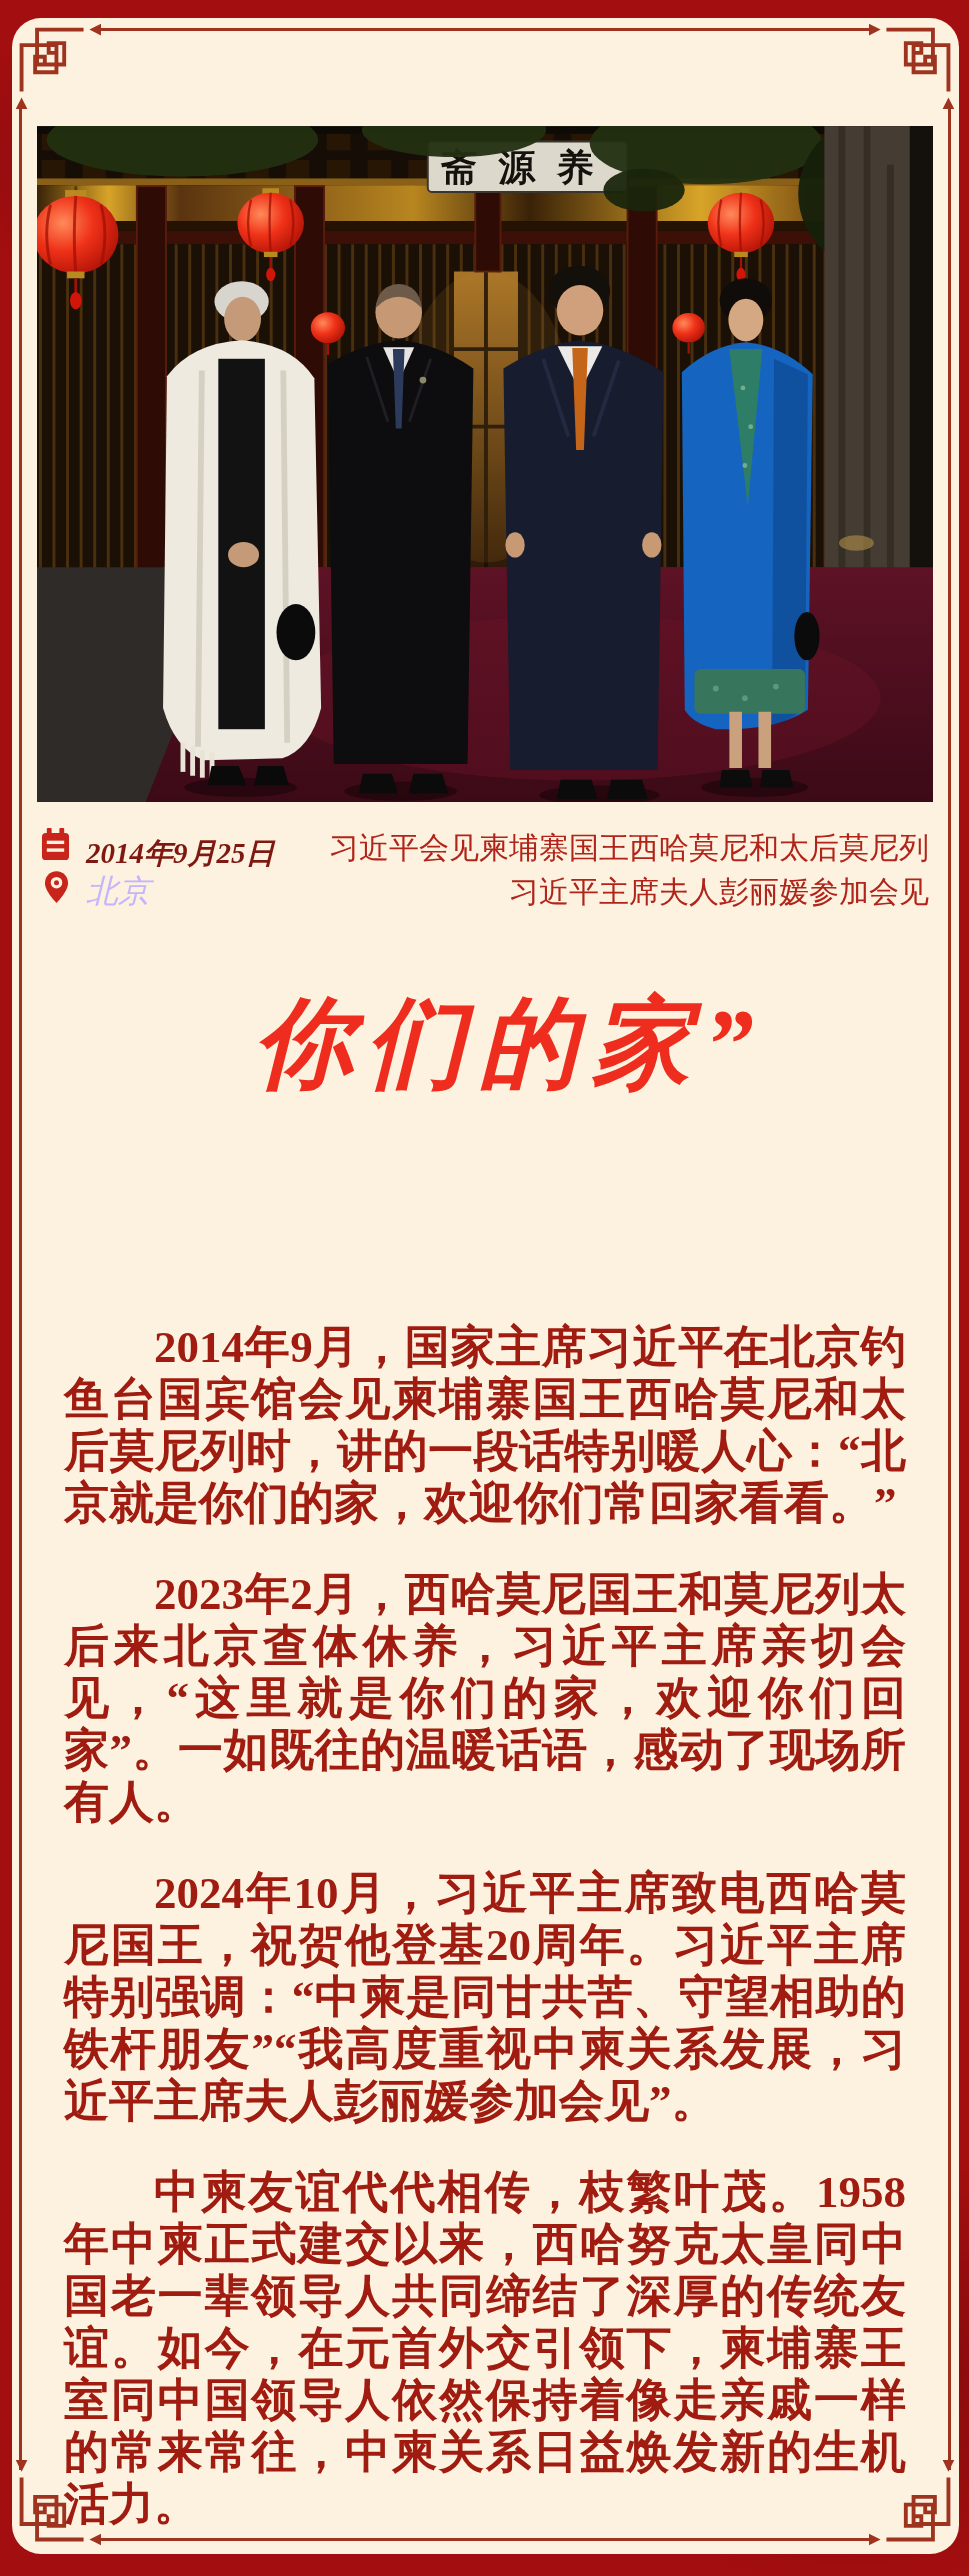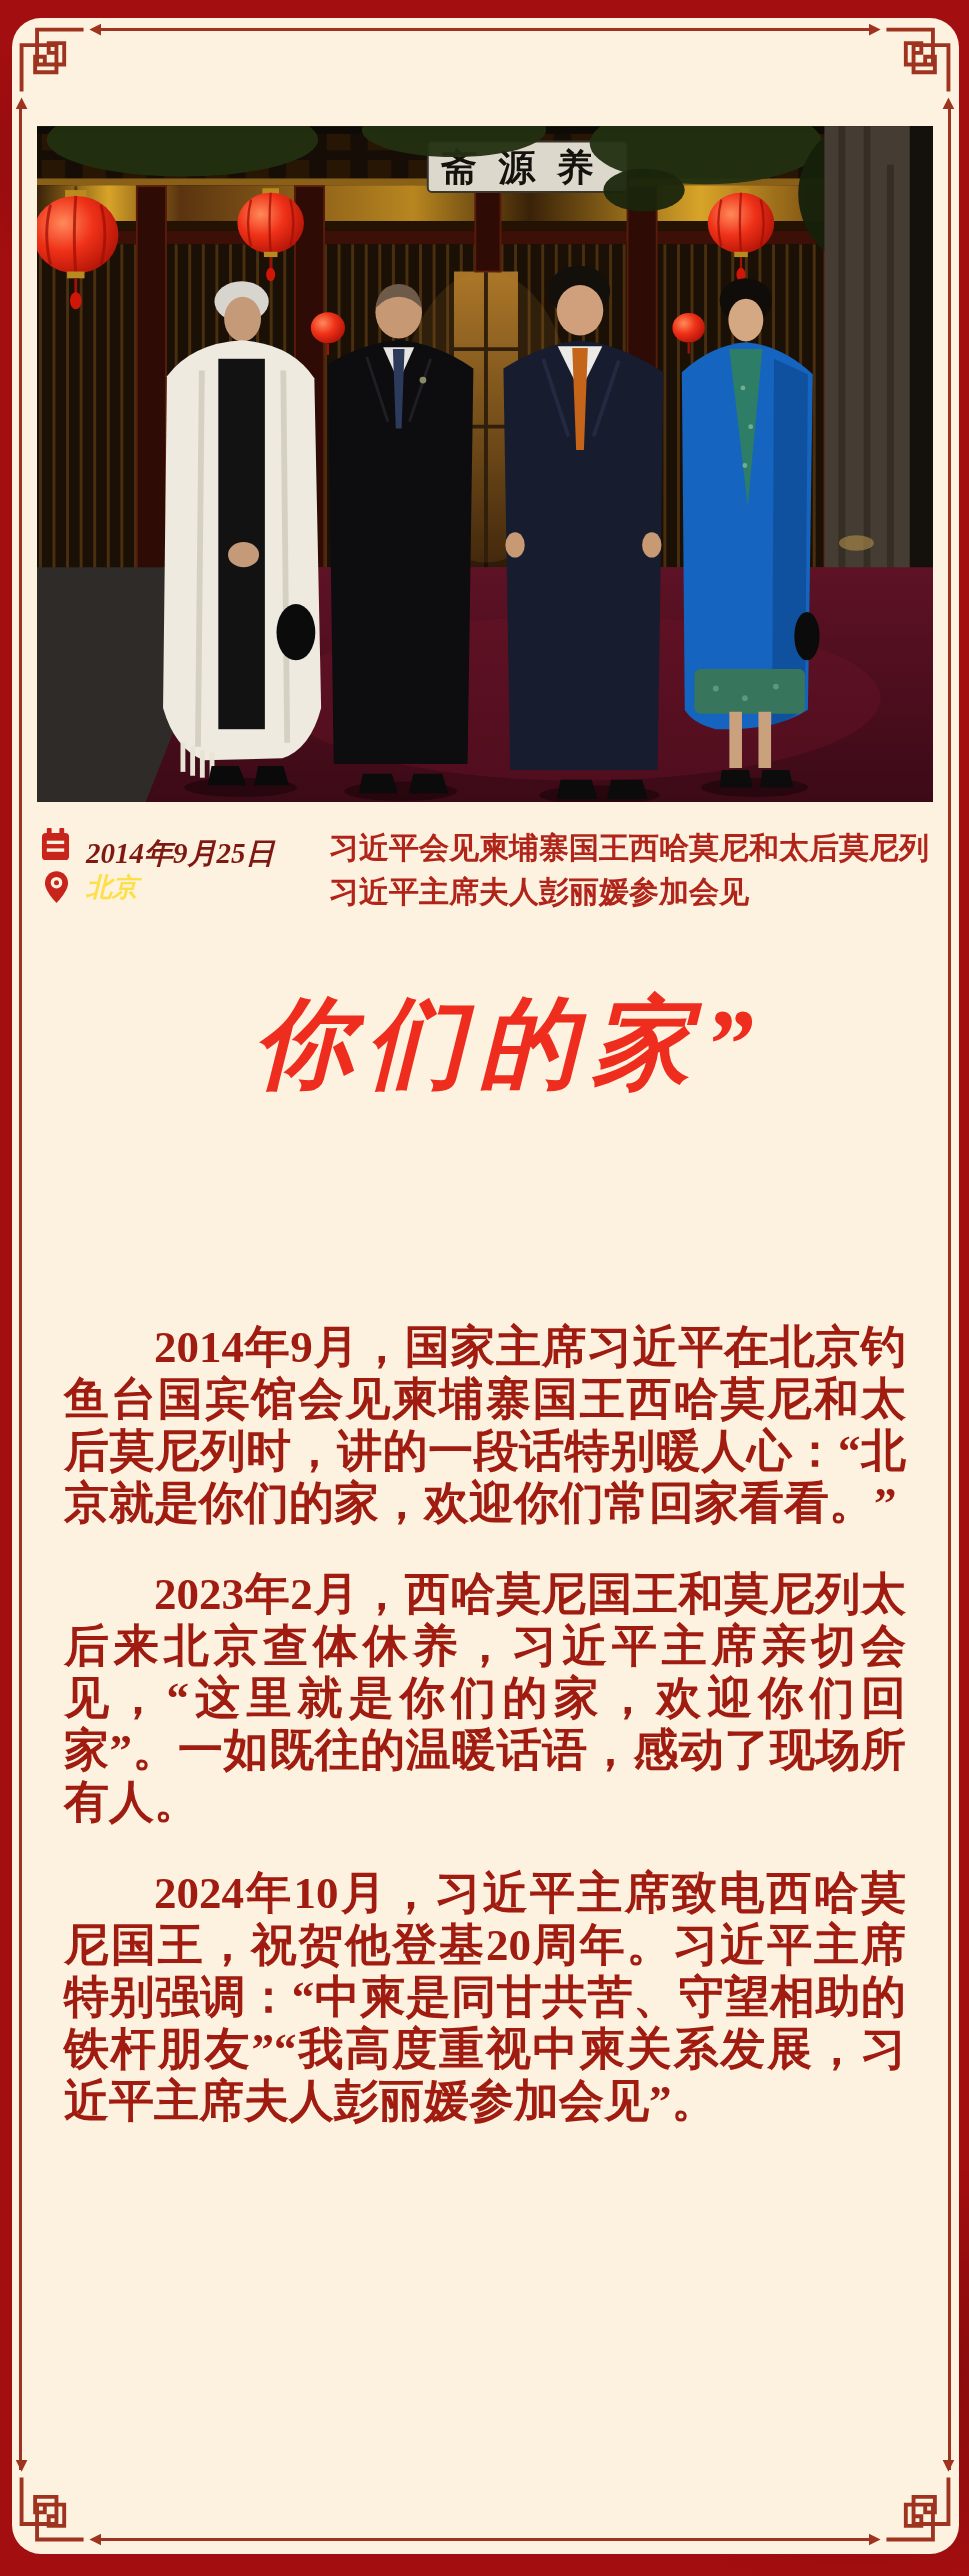--- a/index.html
+++ b/index.html
@@ -28,22 +28,22 @@
   .corner.tr{left:869px;top:15.5px;transform:scaleX(-1);}
   .corner.bl{left:7.8px;top:2460px;transform:scaleY(-1);}
   .corner.br{left:869px;top:2460px;transform:scale(-1,-1);}
   
   .photo{position:absolute;left:37px;top:126px;width:896px;height:676px;}
   
   .meta{position:absolute;left:39px;top:820px;width:892px;height:102px;}
   .meta-date-icon{position:absolute;left:1.9px;top:7.8px;}
   .meta-date{position:absolute;left:47px;top:3.9px;font-size:29px;font-weight:bold;font-style:italic;color:#7e1810;margin-top:10px;}
   .meta-loc-icon{position:absolute;left:4.8px;top:50px;}
-  .meta-loc{position:absolute;left:47px;top:50px;font-size:26px;font-weight:bold;font-style:italic;color:#fde047;}
-  .caption{position:absolute;right:1.9px;top:5.8px;text-align:left;font-size:30px;font-weight:bold;color:#b0241a;line-height:44px;}
+  .meta-loc{position:absolute;left:47px;top:50px;font-size:32px;font-weight:normal;font-style:italic;color:#c4b5fd;}
+  .caption{position:absolute;right:1.9px;top:5.8px;text-align:right;font-size:30px;font-weight:normal;color:#b0241a;line-height:44px;}
   
   .title{position:absolute;left:0;top:972px;width:100%;text-align:center;color:#ee2d1e;font-weight:bold;font-style:italic;}
   .title-line{font-size:99px;letter-spacing:13.6px;line-height:116px;}
   .title-line.l2{margin-top:13.6px;padding-left:51px;}
   
   .article{position:absolute;left:64px;top:1321px;width:842px;
     font-size:45px;font-weight:bold;color:#a01b10;line-height:52px;
     text-align:justify;}
   .article p{margin:0 0 39px 0;text-indent:2em;}
 </style>
@@ -308,14 +308,15 @@
 </div>
 
 <div class="title">
   <div class="title-line l2">你们的家”</div>
 </div>
 
 <div class="article">
   <p>2014年9月，国家主席习近平在北京钓鱼台国宾馆会见柬埔寨国王西哈莫尼和太后莫尼列时，讲的一段话特别暖人心：“北京就是你们的家，欢迎你们常回家看看。”</p>
   <p>2023年2月，西哈莫尼国王和莫尼列太后来北京查体休养，习近平主席亲切会见，“这里就是你们的家，欢迎你们回家”。一如既往的温暖话语，感动了现场所有人。</p>
   <p>2024年10月，习近平主席致电西哈莫尼国王，祝贺他登基20周年。习近平主席特别强调：“中柬是同甘共苦、守望相助的铁杆朋友”“我高度重视中柬关系发展，习近平主席夫人彭丽媛参加会见”。</p>
+  <p>中柬友谊代代相传，枝繁叶茂。1958年中柬正式建交以来，西哈努克太皇同中国老一辈领导人共同缔结了深厚的传统友谊。如今，在元首外交引领下，柬埔寨王室同中国领导人依然保持着像走亲戚一样的常来常往，中柬关系日益焕发新的生机活力。</p>
 </div>
 
 
 </body></html>

